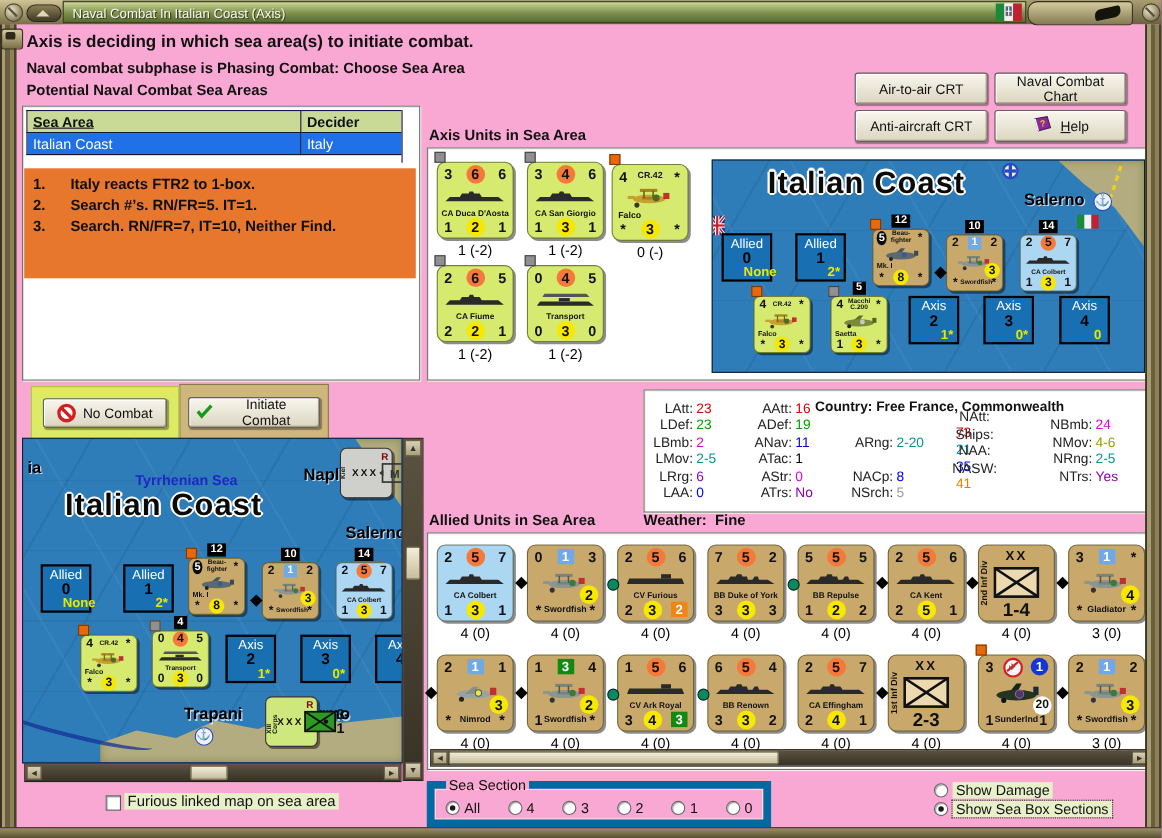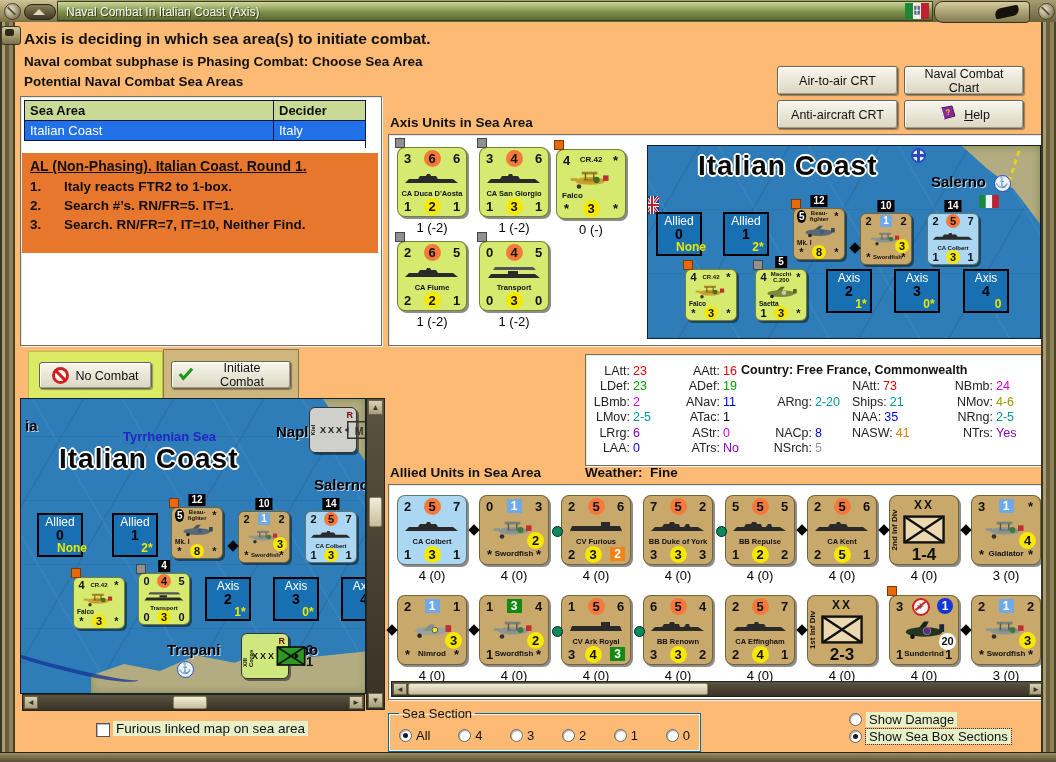--- a/index.html
+++ b/index.html
@@ -1,16 +1,16 @@
 <!DOCTYPE html>
 <html><head>
 <meta charset="utf-8">
 <style>
   html,body{margin:0;padding:0;background:#444;}
-  #screen{position:relative;width:1056px;height:762px;background:#fdba74;overflow:hidden;
+  #screen{position:relative;width:1056px;height:762px;background:#f9a8d4;overflow:hidden;
     font-family:"Liberation Sans",sans-serif;color:#111;}
   
   .titlebar{position:absolute;left:0;top:0;width:1056px;height:22px;background:linear-gradient(#a89d72,#6a6140);z-index:60;}
   .tb-cap{position:absolute;top:0;height:22px;background:linear-gradient(#cfc496,#7a7048);}
   .tb-green{position:absolute;left:57px;top:1px;width:876px;height:20px;background:linear-gradient(#ccd79a,#7e904b 55%,#586a33);border:1px solid #39441f;box-sizing:border-box;}
   .tb-title{position:absolute;left:8px;top:3px;font-size:12px;color:#f6f8ee;text-shadow:1px 1px 0 #3a4420;white-space:nowrap;}
   .screw{position:absolute;width:15px;height:15px;border-radius:50%;border:1px solid #4a4428;background:radial-gradient(circle at 35% 35%,#ece6cc,#9a9070 60%,#564e34);}
   .screw::after{content:"";position:absolute;left:1px;top:6px;width:11px;height:2px;background:#5a5238;transform:rotate(45deg);}
   .oval-btn{position:absolute;left:24px;top:4px;width:30px;height:14px;border-radius:8px;border:1px solid #2a2518;background:linear-gradient(#8a8055,#3f3926);}
   .oval-btn .tri{position:absolute;left:8px;top:4px;width:0;height:0;border-left:6px solid transparent;border-right:6px solid transparent;border-bottom:6px solid #ddd6ba;}
@@ -118,28 +118,28 @@
   
   .sbar{position:absolute;background:linear-gradient(#5a5340,#383226);border:1px solid #29241a;box-sizing:border-box;}
   .sarrow{position:absolute;background:linear-gradient(#d8d2b8,#a89e7a);border:1px solid #6a6248;color:#3a3420;font-size:8px;display:flex;align-items:center;justify-content:center;box-sizing:border-box;}
   .sthumb{position:absolute;background:linear-gradient(#f2eeda,#c6bd9c);border:1px solid #8a8260;border-radius:2px;box-sizing:border-box;}
   
   #stats-body{position:absolute;left:6px;top:8px;font-size:12.5px;}
   .srow{display:flex;height:15.5px;align-items:center;}
   .scell{display:flex;align-items:center;}
   .scell .sl{flex:1;text-align:right;color:#222;}
   .scell .sv{width:37px;text-align:left;margin-left:3px;font-weight:normal;}
-  .c0{width:78px;}.c1{width:90px;}.c2{width:92px;}.c3{width:68px;}.c4{width:113px;}
+  .c0{width:78px;}.c1{width:90px;}.c2{width:92px;}.c3{width:68px;flex-direction:column;}.c4{width:113px;}
   .v-red{color:#e00000}.v-green{color:#00a000}.v-mag{color:#e000e0}.v-blue{color:#0000e8}.v-teal{color:#009898}
   .v-olive{color:#9a9a00}.v-purple{color:#8a00b8}.v-orange{color:#e08000}.v-gray{color:#9a9a9a}.v-black{color:#000}
   .country{position:absolute;left:155px;top:8px;font-weight:bold;font-size:12.5px;white-space:nowrap;}
   
   .cb{position:absolute;width:12px;height:12px;background:#fff;border:1px solid #555;box-shadow:inset 1px 1px 1px rgba(0,0,0,.3);}
   .hl{background:#e7f0c8;padding:0 3px;}
-  fieldset.grp{position:absolute;border:1px solid #0369a1;box-shadow:inset 0 0 0 1px #f0f4e0;margin:0;padding:2px 10px 20px;box-sizing:border-box;}
+  fieldset.grp{position:absolute;border:7px solid #0369a1;box-shadow:inset 0 0 0 1px #f0f4e0;margin:0;padding:2px 10px 20px;box-sizing:border-box;}
   fieldset.grp legend{font-size:13px;padding:0 3px;}
   .rad{display:inline-block;width:11px;height:11px;border-radius:50%;background:#fff;border:1px solid #666;box-shadow:inset 1px 1px 1px rgba(0,0,0,.35);position:relative;vertical-align:-2px;}
   .rad.sel::after{content:"";position:absolute;left:3px;top:3px;width:5px;height:5px;border-radius:50%;background:#1a1a1a;}
   .radlbl{font-size:13px;margin-left:4px;}
   .radio-row{display:flex;justify-content:space-between;align-items:center;margin-top:3px;}
   .focus{outline:1px dotted #333;}
   .noicon{width:17px;height:17px;border:3px solid #d02020;border-radius:50%;position:relative;background:#fff;box-sizing:border-box;flex:0 0 auto;}
   .noicon::after{content:"";position:absolute;left:-1px;top:4px;width:13px;height:3px;background:#d02020;transform:rotate(45deg);}
 </style>
 </head>
@@ -177,32 +177,31 @@
   <div class="knob"></div>
 
   <div class="abs hline" style="left:24px;top:30px;font-size:15.5px;">Axis is deciding in which sea area(s) to initiate combat.</div>
   <div class="abs hline" style="left:24px;top:54px;font-size:13.5px;">Naval combat subphase is Phasing Combat: Choose Sea Area</div>
   <div class="abs hline" style="left:24px;top:74px;font-size:13.5px;">Potential Naval Combat Sea Areas</div>
 
   <div class="panel" style="left:20px;top:96px;width:362px;height:250px;">
     <table class="seatable">
       <tbody>
           <tr>
-        <th style="width:238px;">Sea Area</th>
+        <th style="width:238px;text-decoration:underline;">Sea Area</th>
         <th style="width:92px;">Decider</th>
       </tr>
       <tr>
         <td>Italian Coast</td>
         <td>Italy</td>
       </tr>
     </tbody>
       </table>
     <div class="tbl-strip"></div>
     <div class="log">
-      <div class="lt">AL (Non-Phasing).  Italian Coast.  Round  1.</div>
       <div class="li">
           <span class="ln">1.</span>
           <span>Italy reacts FTR2 to 1-box.</span>
         </div>
       <div class="li">
           <span class="ln">2.</span>
           <span>Search #’s.  RN/FR=5.  IT=1.</span>
         </div>
       <div class="li">
           <span class="ln">3.</span>

